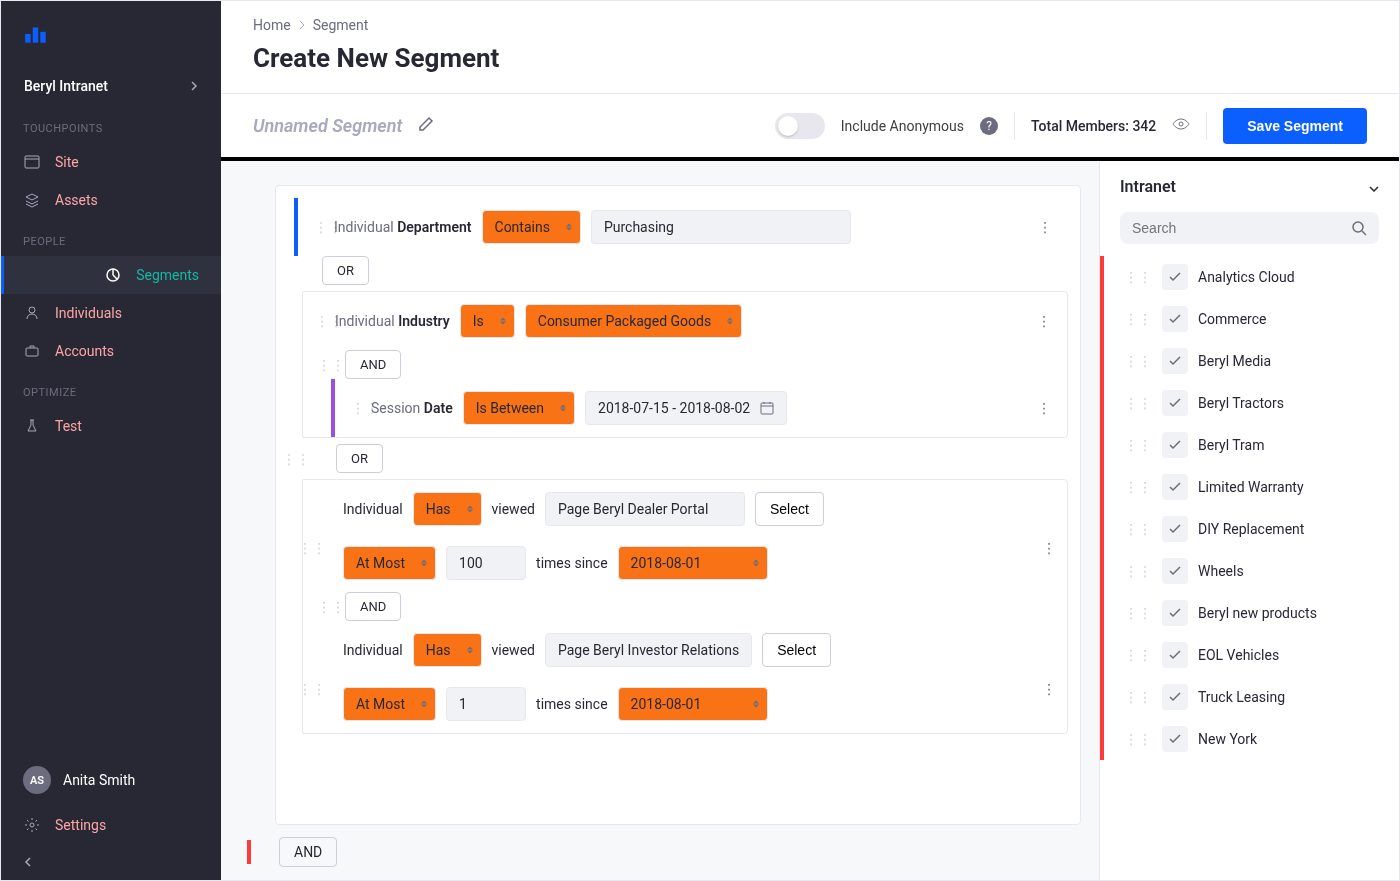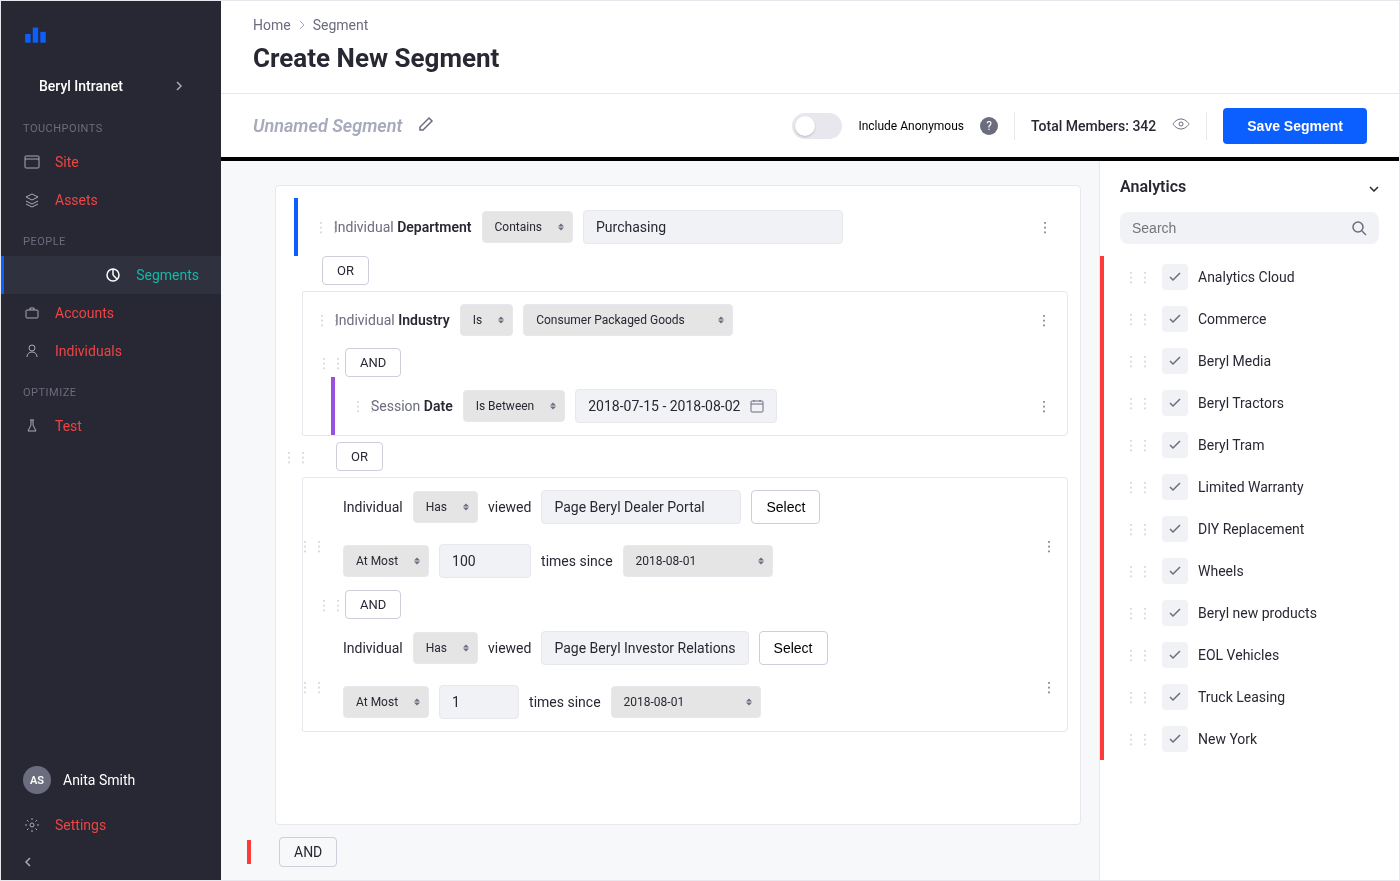--- a/index.html
+++ b/index.html
@@ -1,43 +1,43 @@
 <!DOCTYPE html>
 <html><head>
 <meta charset="utf-8">
 <style>
 * { box-sizing: border-box; margin: 0; padding: 0; }
 body { font-family: -apple-system, BlinkMacSystemFont, "Segoe UI", Roboto, Helvetica, Arial, sans-serif; font-size: 14px; color: #272833; background: #fff; }
 .app { display: flex; width: 1400px; height: 881px; border: 1px solid #e7e7ed; }
 .sidebar { width: 220px; background: #272833; color: #a7a9bc; display: flex; flex-direction: column; flex-shrink: 0; }
 .sidebar .logo { padding: 20px 22px 16px; }
 .sidebar .logo svg { width: 26px; height: 26px; }
-.sidebar .workspace { display: flex; align-items: center; justify-content: space-between; padding: 12px 38px; color: #fff; font-size: 14px; font-weight: 500; }
+.sidebar .workspace { display: flex; align-items: center; justify-content: space-between; padding: 12px 23px; color: #fff; font-size: 14px; font-weight: 500; }
 .sidebar .section-label { padding: 16px 22px 8px; font-size: 11px; letter-spacing: 0.5px; color: #6b6c7e; text-transform: uppercase; }
-.sidebar .nav-item { display: flex; align-items: center; gap: 14px; padding: 10px 22px; color: #ef4444; cursor: pointer; }
+.sidebar .nav-item { display: flex; align-items: center; gap: 14px; padding: 10px 22px; color: #fca5a5; cursor: pointer; }
 .sidebar .nav-item.active { background: #30313f; color: #14b8a6; border-left: 3px solid #0b5fff; padding-left: 19px; justify-content: flex-end; }
 .sidebar .nav-item .icon { width: 18px; height: 18px; display: flex; align-items: center; justify-content: center; }
 .sidebar .spacer { flex: 1; }
 .sidebar .user-row { display: flex; align-items: center; gap: 12px; padding: 12px 22px; color: #fff; }
 .sidebar .avatar { width: 28px; height: 28px; border-radius: 50%; background: #6b6c7e; display: flex; align-items: center; justify-content: center; font-size: 11px; color: #fff; font-weight: 600; }
 .sidebar .settings-row { display: flex; align-items: center; gap: 14px; padding: 10px 22px; }
 .sidebar .collapse-row { padding: 10px 22px; }
 
 .main { flex: 1; display: flex; flex-direction: column; background: #f7f8f9; overflow: hidden; }
 .header-region { background: #fff; border-bottom: 4px solid #000000; }
 .breadcrumb { display: flex; align-items: center; gap: 8px; padding: 16px 32px 0; font-size: 14px; color: #6b6c7e; }
 .breadcrumb .crumb-link { cursor: pointer; }
 .page-title { font-size: 26px; font-weight: 700; padding: 10px 32px 20px; color: #272833; }
 .toolbar { display: flex; align-items: center; padding: 0 32px; height: 64px; border-top: 1px solid #e7e7ed; gap: 16px; }
 .seg-name { font-style: italic; color: #a7a9bc; font-size: 18px; font-weight: 600; }
 .pencil-btn { color: #6b6c7e; cursor: pointer; }
 .toolbar .spacer-h { flex: 1; }
 .toggle { width: 50px; height: 26px; border-radius: 13px; background: #e7e7ed; position: relative; cursor: pointer; }
 .toggle .knob { position: absolute; left: 3px; top: 3px; width: 20px; height: 20px; border-radius: 50%; background: #fff; box-shadow: 0 1px 2px rgba(0,0,0,0.2); }
-.toggle-label { color: #000000; font-size: 12px; }
+.toggle-label { color: #404040; font-size: 14px; }
 .help-circle { width: 18px; height: 18px; border-radius: 50%; background: #6b6c7e; color: #fff; font-size: 12px; display: flex; align-items: center; justify-content: center; cursor: pointer; }
 .vdiv { width: 1px; height: 28px; background: #e7e7ed; }
 .total-members { color: #272833; font-size: 14px; font-weight: 500; }
 .eye { color: #6b6c7e; cursor: pointer; }
 .save-btn { background: #0b5fff; color: #fff; border: none; border-radius: 4px; padding: 10px 24px; font-size: 14px; font-weight: 600; cursor: pointer; }
 
 .content { flex: 1; display: flex; overflow: hidden; }
 .canvas { flex: 1; overflow-y: auto; padding: 24px 18px 24px 54px; }
 .canvas-inner { background: #fff; border: 1px solid #e7e7ed; border-radius: 4px; padding: 12px 12px 60px 12px; position: relative; min-height: 640px; }
 
@@ -45,21 +45,21 @@
 .blue-bar { border-left: 4px solid #0b5fff; }
 .purple-bar { border-left: 4px solid #9b51e0; }
 .green-bar { border-left: 4px solid #27ae60; }
 
 .row { display: flex; align-items: center; gap: 10px; padding: 12px 12px; }
 .drag-grip { color: #cdced9; cursor: grab; width: 10px; flex-shrink: 0; }
 .label-pair { display: inline; }
 .label-pair .grey { color: #6b6c7e; }
 .label-pair .bold { font-weight: 600; color: #272833; }
 
-.select { background: #e5e5e5; border: 1px solid #e7e7ed; border-radius: 4px; padding: 8px 30px 8px 12px; position: relative; cursor: pointer; font-size: 12px; display: inline-flex; align-items: center; }
+.select { background: #f97316; border: 1px solid #e7e7ed; border-radius: 4px; padding: 8px 30px 8px 12px; position: relative; cursor: pointer; font-size: 14px; display: inline-flex; align-items: center; }
 .select .caret { position: absolute; right: 8px; top: 50%; transform: translateY(-50%); display: flex; flex-direction: column; gap: 1px; }
 .select .caret::before, .select .caret::after { content: ""; width: 0; height: 0; border-left: 3px solid transparent; border-right: 3px solid transparent; }
 .select .caret::before { border-bottom: 3px solid #6b6c7e; }
 .select .caret::after { border-top: 3px solid #6b6c7e; }
 
 .input { background: #f1f2f5; border: 1px solid #e7e7ed; border-radius: 4px; padding: 8px 12px; font-size: 14px; }
 .input.wide { min-width: 260px; }
 .input.wide2 { min-width: 200px; }
 .input.date { display: flex; align-items: center; gap: 10px; min-width: 190px; justify-content: space-between; }
 
@@ -130,34 +130,34 @@
           <svg width="16" height="16" viewBox="0 0 16 16">
             <circle cx="8" cy="8" r="6" stroke="#fff" fill="none" stroke-width="1.5"></circle>
             <path d="M8 8V2 M8 8l4.2 4.2" stroke="#fff" stroke-width="1.5"></path>
           </svg>
         </span>
       <span>Segments</span>
     </div>
     <div class="nav-item">
       <span class="icon">
           <svg width="16" height="16" viewBox="0 0 16 16">
+            <circle cx="8" cy="5" r="3" stroke="#a7a9bc" fill="none"></circle>
+            <path d="M3 14c0-3 2-5 5-5s5 2 5 5" stroke="#a7a9bc" fill="none"></path>
+          </svg>
+        </span>
+      <span>Individuals</span>
+    </div>
+    <div class="nav-item">
+      <span class="icon">
+          <svg width="16" height="16" viewBox="0 0 16 16">
             <rect x="2" y="5" width="12" height="8" rx="1" stroke="#a7a9bc" fill="none"></rect>
             <path d="M6 5V3h4v2" stroke="#a7a9bc" fill="none"></path>
           </svg>
         </span>
       <span>Accounts</span>
-    </div>
-    <div class="nav-item">
-      <span class="icon">
-          <svg width="16" height="16" viewBox="0 0 16 16">
-            <circle cx="8" cy="5" r="3" stroke="#a7a9bc" fill="none"></circle>
-            <path d="M3 14c0-3 2-5 5-5s5 2 5 5" stroke="#a7a9bc" fill="none"></path>
-          </svg>
-        </span>
-      <span>Individuals</span>
     </div>
 
     <div class="section-label">OPTIMIZE</div>
     <div class="nav-item">
       <span class="icon">
           <svg width="16" height="16" viewBox="0 0 16 16">
             <path d="M6 2h4M7 2v5l-3 6h8l-3-6V2" stroke="#a7a9bc" fill="none"></path>
           </svg>
         </span>
       <span>Test</span>
@@ -298,21 +298,21 @@
                   </div>
               <span class="static-text">viewed</span>
               <div class="input wide2"><span>Page Beryl Dealer Portal</span></div>
               <button class="btn-outline">Select</button>
               <span class="dots" style="position:absolute;right:20px;margin-top:24px;">⋮</span>
               <div style="width:100%;height:0;"></div>
               <div class="select">
                     <span>At Most</span>
                     <span class="caret"></span>
                   </div>
-              <div class="input" style="width:92px;"><span>100</span></div>
+              <div class="input" style="width:80px;"><span>100</span></div>
               <span class="static-text">times since</span>
               <div class="select" style="min-width:150px;">
                     <span>2018-08-01</span>
                     <span class="caret"></span>
                   </div>
             </div>
             </div>
 
             <div class="connector between-children" style="margin-left:14px;">
               <span class="drag-grip">⋮⋮</span>
@@ -348,21 +348,21 @@
         </div>
 
         <div style="display:flex;align-items:center;margin-top:12px;margin-left:-28px;">
           <div style="width:4px;height:24px;background:#ff3a3a;margin-right:28px;"></div>
           <div class="chip" style="border:1px solid #cdced9;border-radius:4px;padding:6px 14px;">AND</div>
         </div>
       </div>
 
       <div class="interests-panel">
         <div class="interests-header">
-          <span>Analytics</span>
+          <span>Intranet</span>
           <span><svg width="10" height="6" viewBox="0 0 10 6">
                 <path d="M1 1l4 4 4-4" stroke="#272833" stroke-width="1.5" fill="none"></path>
               </svg></span>
         </div>
         <div class="interests-search">
           <input type="text" placeholder="Search" style="">
           <svg width="16" height="16" viewBox="0 0 16 16">
               <circle cx="7" cy="7" r="5" stroke="#6b6c7e" fill="none" stroke-width="1.5"></circle>
               <line x1="11" y1="11" x2="15" y2="15" stroke="#6b6c7e" stroke-width="1.5"></line>
             </svg>

